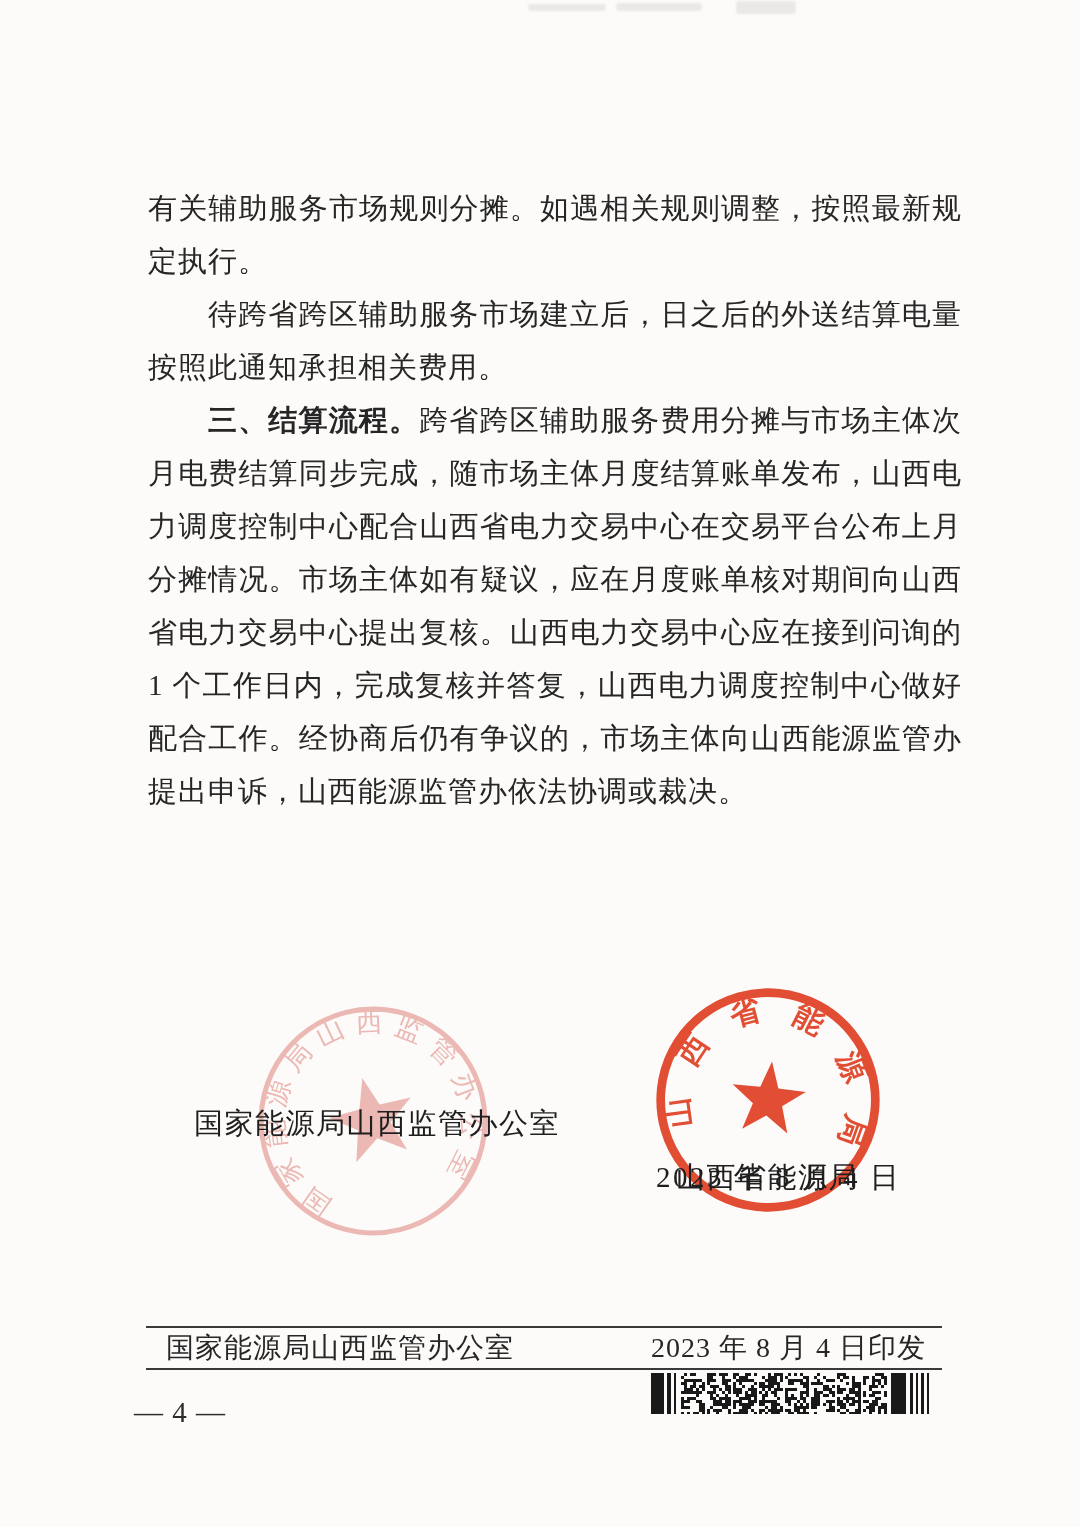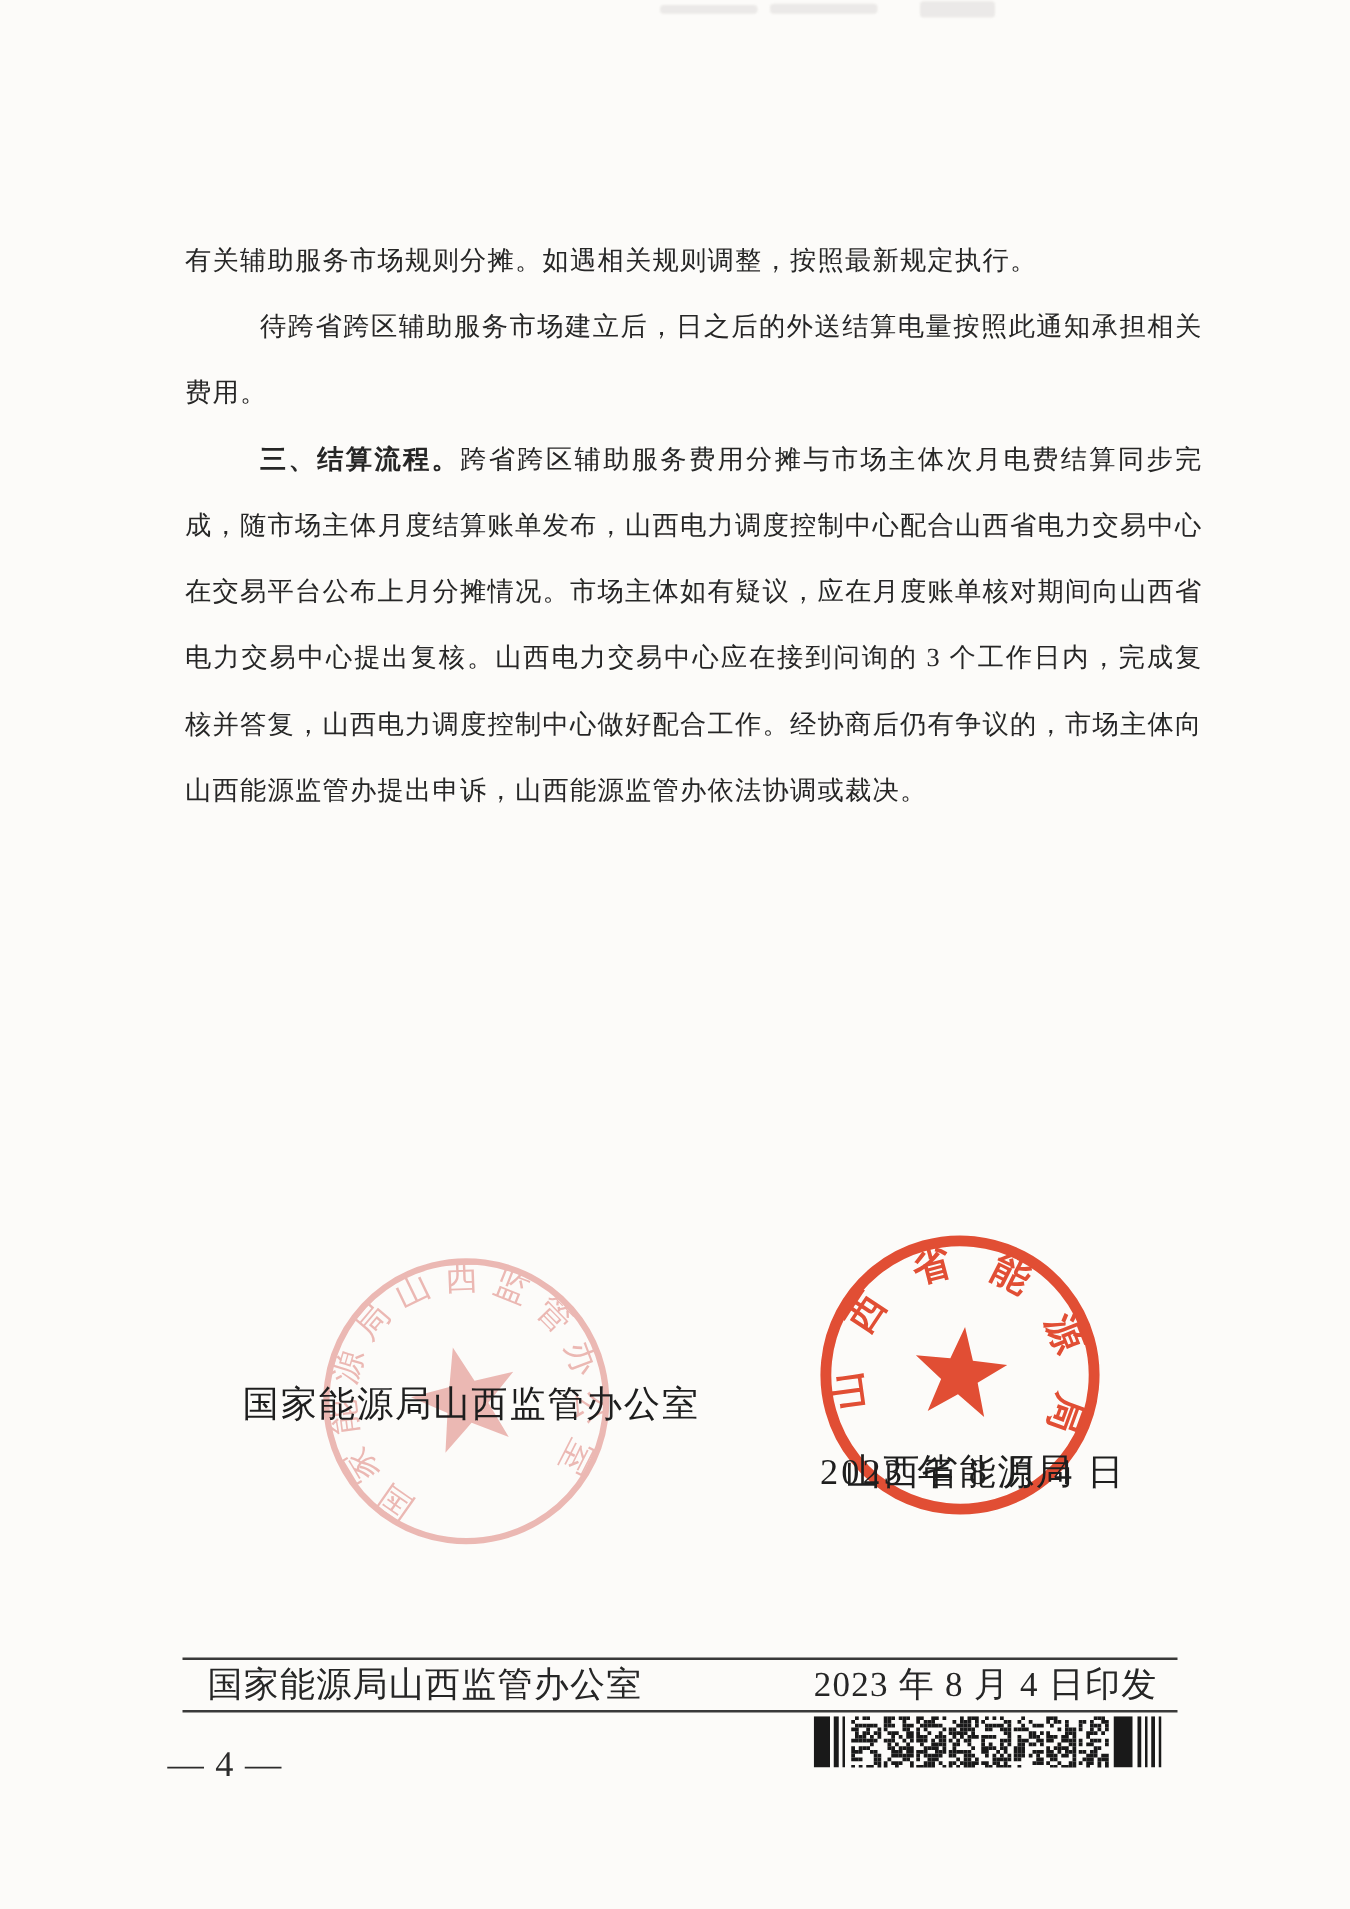--- a/index.html
+++ b/index.html
@@ -6,21 +6,21 @@
   body{
     width:1080px;height:1527px;position:relative;overflow:hidden;
     background:#fcfbf9;
     font-family:"Liberation Serif","DejaVu Serif",serif;
     color:#262626;
   }
   .scan-artifact{position:absolute;background:rgba(150,140,140,.16);border-radius:3px;filter:blur(1px);}
   
   .doc-body{
     position:absolute;left:148px;top:182px;width:814px;
-    font-size:21px;line-height:53px;text-align:justify;
+    font-size:29px;line-height:53px;text-align:justify;
     letter-spacing:1px;
   }
   .doc-body p{margin:0;}
   .doc-body p.indent{text-indent:60px;}
   .para-lead{
     font-weight:bold;
     font-family:"Liberation Sans","DejaVu Sans",sans-serif;
     letter-spacing:1px;
   }
   
@@ -54,21 +54,21 @@
 </head>
 <body>
 
 <div class="scan-artifact" style="left:528px;top:4px;width:78px;height:7px;"></div>
 <div class="scan-artifact" style="left:616px;top:3px;width:86px;height:8px;"></div>
 <div class="scan-artifact" style="left:736px;top:1px;width:60px;height:13px;"></div>
 
 <div class="doc-body">
   <p><b class="para-lead"></b><span>有关辅助服务市场规则分摊。如遇相关规则调整，按照最新规定执行。</span></p>
   <p class="indent"><b class="para-lead"></b><span>待跨省跨区辅助服务市场建立后，日之后的外送结算电量按照此通知承担相关费用。</span></p>
-  <p class="indent"><b class="para-lead">三、结算流程。</b><span>跨省跨区辅助服务费用分摊与市场主体次月电费结算同步完成，随市场主体月度结算账单发布，山西电力调度控制中心配合山西省电力交易中心在交易平台公布上月分摊情况。市场主体如有疑议，应在月度账单核对期间向山西省电力交易中心提出复核。山西电力交易中心应在接到问询的 3 个工作日内，完成复核并答复，山西电力调度控制中心做好配合工作。经协商后仍有争议的，市场主体向山西能源监管办提出申诉，山西能源监管办依法协调或裁决。</span></p>
+  <p class="indent"><b class="para-lead">三、结算流程。</b><span>跨省跨区辅助服务费用分摊与市场主体次月电费结算同步完成，随市场主体月度结算账单发布，山西电力调度控制中心配合山西省电力交易中心在交易平台公布上月分摊情况。市场主体如有疑议，应在月度账单核对期间向山西省电力交易中心提出复核。山西电力交易中心应在接到问询的 1 个工作日内，完成复核并答复，山西电力调度控制中心做好配合工作。经协商后仍有争议的，市场主体向山西能源监管办提出申诉，山西能源监管办依法协调或裁决。</span></p>
 </div>
 
 <div class="seal seal-left"><svg viewBox="0 0 240 240">
       <circle cx="120" cy="120" r="111" fill="none" stroke="#dd7c75" stroke-width="5"></circle>
       <path d="M120.0,76.0L130.3,105.8L161.8,106.4L136.7,125.4L145.9,155.6L120.0,137.6L94.1,155.6L103.3,125.4L78.2,106.4L109.7,105.8Z" fill="#dd7c75"></path>
       <text x="120" y="31" transform="rotate(-131.0 120 120)" text-anchor="middle" fill="#dd7c75" font-size="27">国</text>
       <text x="120" y="31" transform="rotate(-107.2 120 120)" text-anchor="middle" fill="#dd7c75" font-size="27">家</text>
       <text x="120" y="31" transform="rotate(-83.4 120 120)" text-anchor="middle" fill="#dd7c75" font-size="27">能</text>
       <text x="120" y="31" transform="rotate(-59.5 120 120)" text-anchor="middle" fill="#dd7c75" font-size="27">源</text>
       <text x="120" y="31" transform="rotate(-35.7 120 120)" text-anchor="middle" fill="#dd7c75" font-size="27">局</text>

